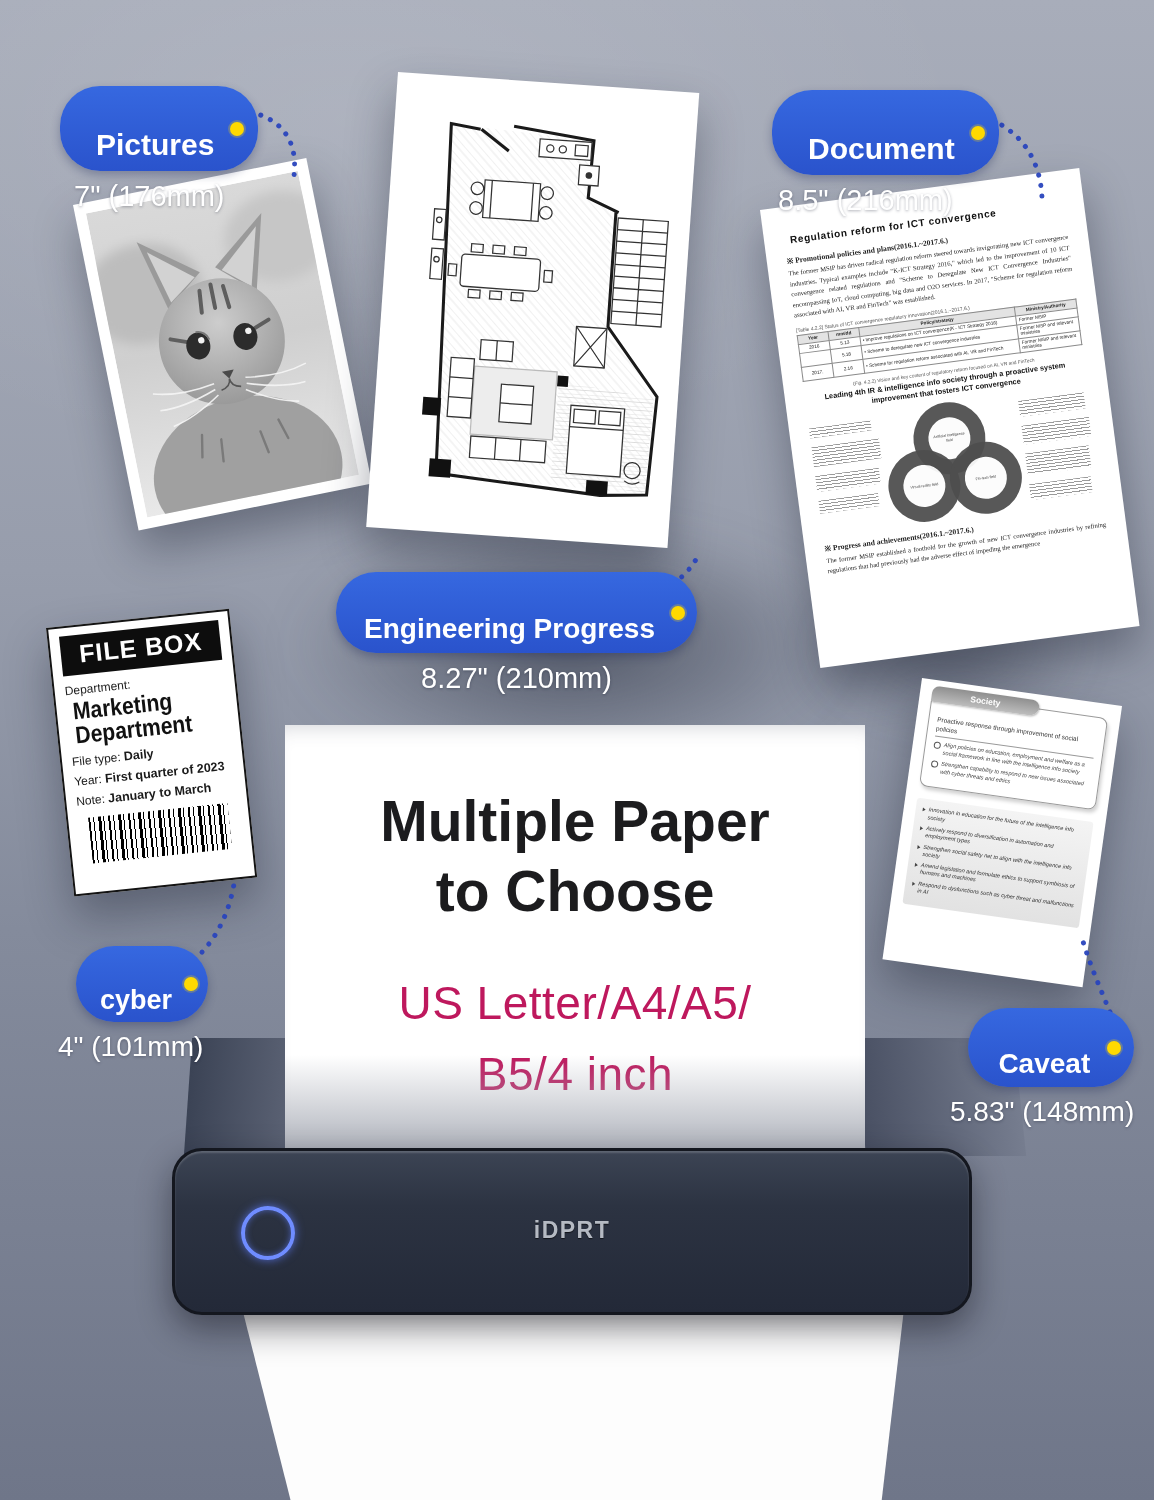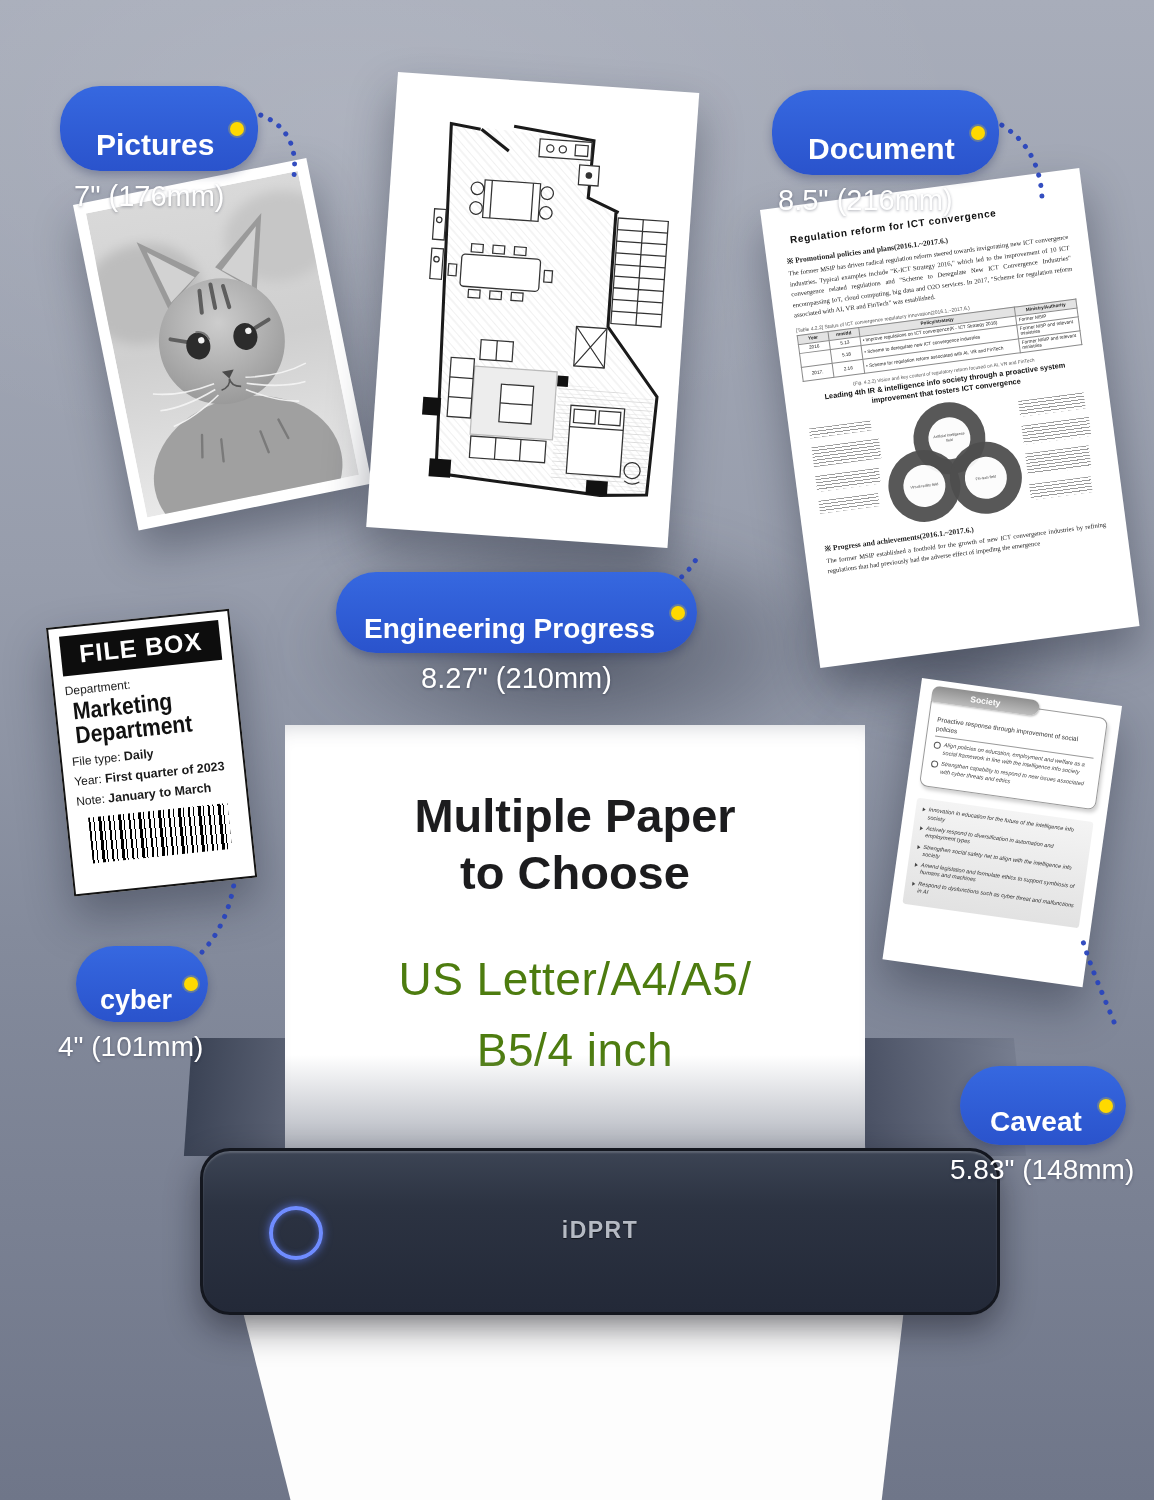--- a/index.html
+++ b/index.html
@@ -92,31 +92,31 @@
   .soc-panel{margin-top:12px;background:linear-gradient(180deg,#f4f4f4,#e2e2e2);border-radius:3px;padding:7px 7px;}
   .pan-li{display:flex;font-size:5.6px;color:#333;line-height:1.3;margin-bottom:4px;font-style:italic;}
   .sqbullet{flex:0 0 auto;width:0;height:0;border-left:3.5px solid #444;border-top:2.5px solid transparent;
     border-bottom:2.5px solid transparent;margin:2px 3px 0 0;}
 
   
   #main-paper{left:285px;top:725px;width:580px;height:435px;background:#fff;z-index:12;
     box-shadow:inset 0 16px 20px -14px rgba(60,66,86,.22);text-align:center;}
   #main-paper::after{content:"";position:absolute;left:0;right:0;bottom:0;height:105px;
     background:linear-gradient(180deg,rgba(167,171,181,0),#a7abb5);}
-  .mp-title{font-size:47px;font-weight:bold;color:#1c1c1e;line-height:1.22;margin-top:62px;}
-  .mp-sub{font-size:46px;color:#4d7c0f;line-height:1.55;margin-top:42px;letter-spacing:.5px;}
+  .mp-title{font-size:57px;font-weight:bold;color:#1c1c1e;line-height:1.22;margin-top:62px;}
+  .mp-sub{font-size:46px;color:#be185d;line-height:1.55;margin-top:42px;letter-spacing:.5px;}
 
   #paper-bottom{left:240px;top:1300px;width:665px;height:200px;background:#fdfdfd;z-index:4;
     clip-path:polygon(0 0,100% 0,96.5% 100%,7.6% 100%);
     box-shadow:inset 0 30px 28px -20px rgba(0,0,0,.30);}
 
   #printer{left:172px;top:1148px;width:800px;height:167px;border-radius:30px;z-index:20;
     background:linear-gradient(180deg,#3c4454 0%,#2c3342 34%,#232938 100%);
     border:3px solid #14171f;box-sizing:border-box;
-    box-shadow:0 14px 34px rgba(10,12,20,.45), inset 0 2px 2px rgba(255,255,255,.18);margin-left:28px;}
+    box-shadow:0 14px 34px rgba(10,12,20,.45), inset 0 2px 2px rgba(255,255,255,.18);}
   #power-ring{position:absolute;left:66px;top:50%;margin-top:-26px;width:46px;height:46px;border-radius:50%;
     border:4px solid #6f8cff;box-shadow:0 0 10px rgba(95,125,255,.75), inset 0 0 6px rgba(95,125,255,.6);}
   #printer-logo{position:absolute;left:0;right:0;top:50%;margin-top:-15px;text-align:center;
     font-size:23px;font-weight:bold;letter-spacing:1.5px;color:#b5bac3;
     text-shadow:0 1px 1px rgba(0,0,0,.6);}
 
   
   .callout{z-index:40;}
   .pill{position:relative;display:inline-block;background:linear-gradient(180deg,#3668e0,#2a53cc);
     border-radius:40px;color:#fff;font-weight:bold;
@@ -138,21 +138,21 @@
 
   #callout-engineering{left:336px;top:572px;text-align:center;}
   #callout-engineering .pill{font-size:28px;padding:5px 42px 8px 28px;}
   #callout-engineering .pill-dot{right:12px;}
 
   #callout-labels{left:76px;top:946px;}
   #callout-labels .pill{font-size:27px;padding:3px 36px 6px 24px;}
   #callout-labels .pill-dot{right:10px;}
   #callout-labels .size-label{margin-left:-18px;font-size:28px;}
 
-  #callout-caveat{left:960px;top:1066px;text-align:left;}
+  #callout-caveat{left:960px;top:1008px;text-align:right;}
   #callout-caveat .pill{font-size:28px;padding:4px 44px 7px 30px;}
   #callout-caveat .pill-dot{right:13px;}
   #callout-caveat .size-label{margin-left:-10px;font-size:28px;}
 
   #connectors{position:absolute;left:0;top:0;z-index:30;pointer-events:none;}
   .dotline{fill:none;stroke:#2945bd;stroke-width:5;stroke-linecap:round;stroke-dasharray:0.1 10.5;opacity:.95;}
 </style>
 </head>
 <body>
 

